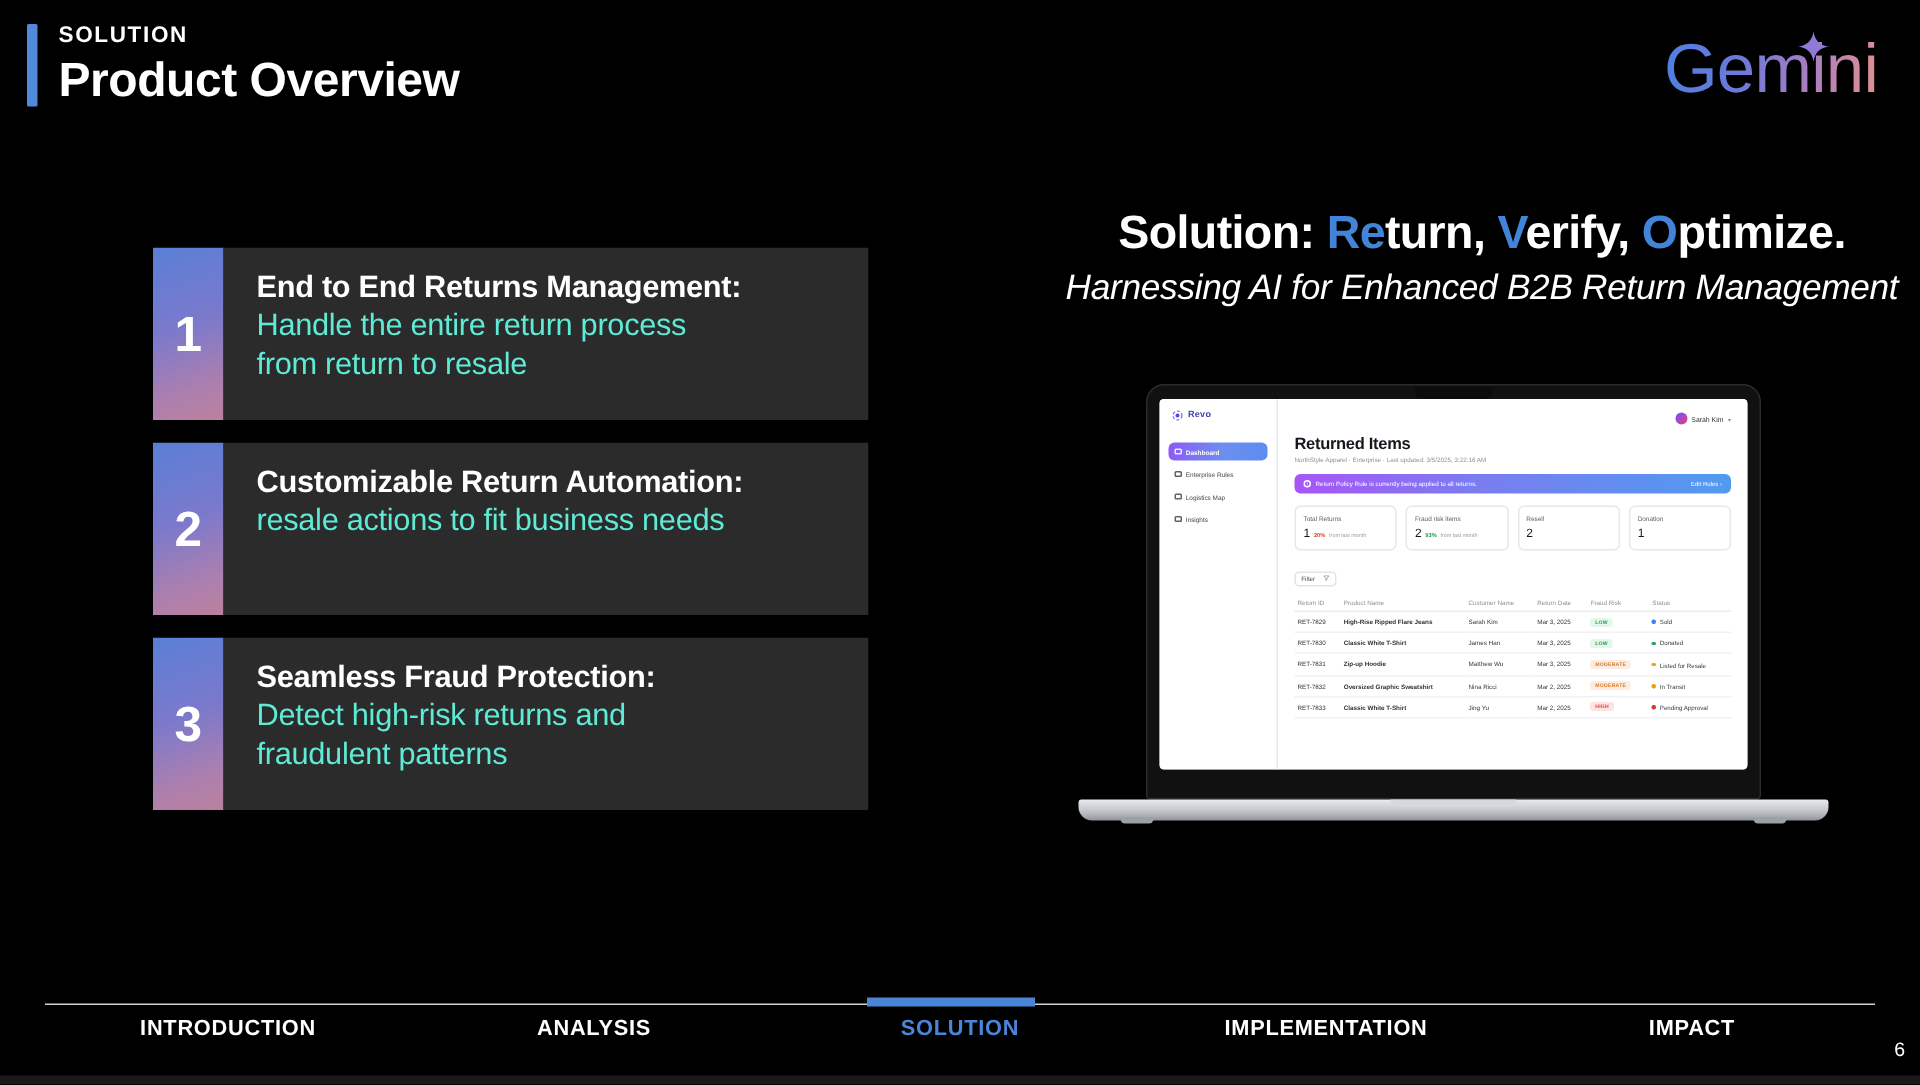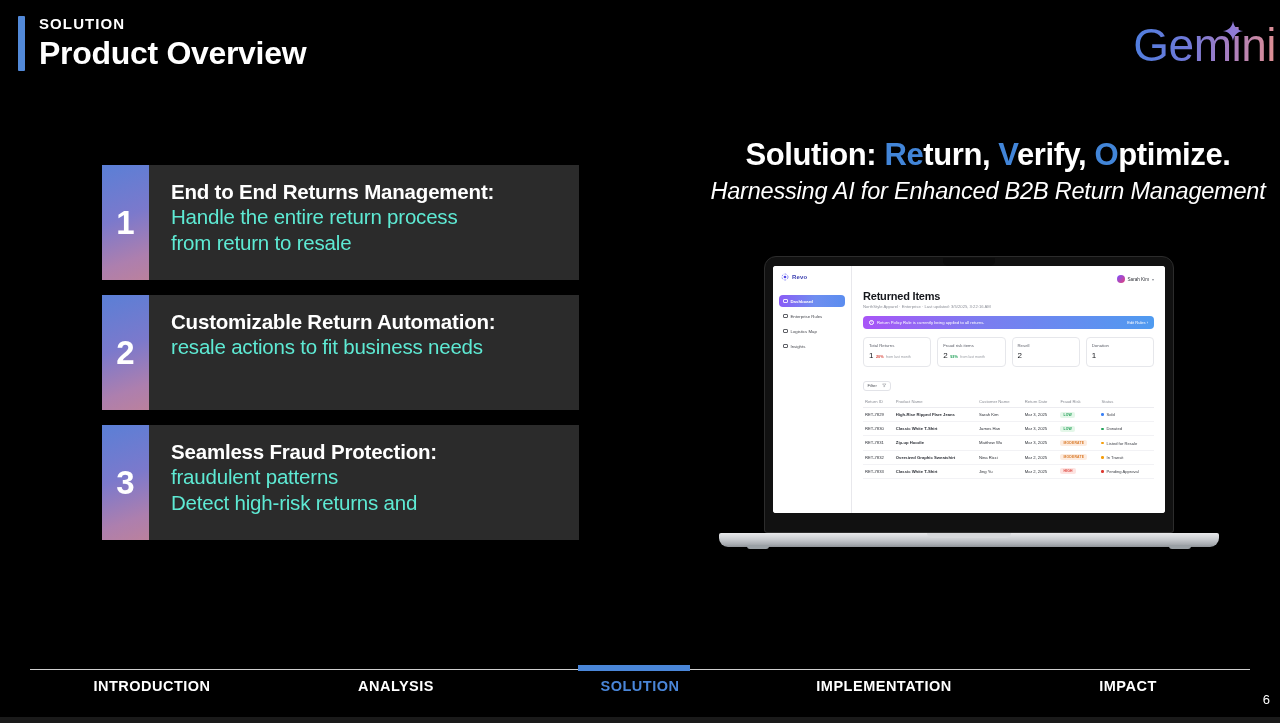--- a/index.html
+++ b/index.html
@@ -15,21 +15,21 @@
   .hdr { position: absolute; left: 18px; top: 16px; display: flex; align-items: stretch; gap: 14px; }
   .hdr-bar { width: 7px; background: #5289d8; border-radius: 1px; }
   .hdr-txt { display: flex; flex-direction: column; justify-content: center; }
   .eyebrow {
     color: #fff; font-size: 15px; font-weight: bold;
     letter-spacing: 1.1px; line-height: 1.1; margin-bottom: 3px;
   }
   .title { color: #fff; font-size: 32px; font-weight: bold; line-height: 1.12; letter-spacing: -0.3px; text-align: right; }
 
   
-  .gemini { position: absolute; right: 4px; top: 18px; height: 56px; }
+  .gemini { position: absolute; right: 28px; top: 18px; height: 56px; }
   .gem-word {
     font-size: 46px; font-weight: 400; letter-spacing: -0.5px;
     background: linear-gradient(95deg, #4e7fe0 0%, #6f79d8 38%, #a97ec0 68%, #e2908f 100%);
     -webkit-background-clip: text; background-clip: text; color: transparent;
     font-family: "Liberation Sans", sans-serif;
   }
   .gem-spark { position: absolute; right: 32px; top: 2px; width: 22px; height: 22px; }
 
   
   .cards { position: absolute; left: 102px; top: 165px; width: 477px; }
@@ -185,22 +185,22 @@
       <div class="card-num">2</div>
       <div class="card-body">
         <div class="card-head">Customizable Return Automation:</div>
         <div class="card-sub">resale actions to fit business needs</div>
       </div>
     </div>
     <div class="card">
       <div class="card-num">3</div>
       <div class="card-body">
         <div class="card-head">Seamless Fraud Protection:</div>
+        <div class="card-sub">Detect high-risk returns and</div>
         <div class="card-sub">fraudulent patterns</div>
-        <div class="card-sub">Detect high-risk returns and</div>
       </div>
     </div>
   </div>
 
   <div class="rhead">
     <h2><span>Solution: </span><span class="b">Re</span><span>turn, </span><span class="b">V</span><span>erify, </span><span class="b">O</span><span>ptimize.</span></h2>
     <h3>Harnessing AI for Enhanced B2B Return Management</h3>
   </div>
 
   <div class="laptop">

